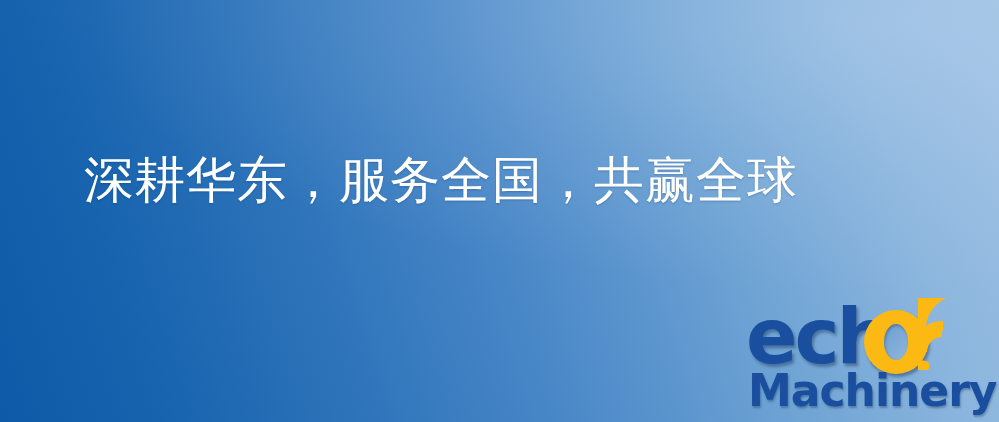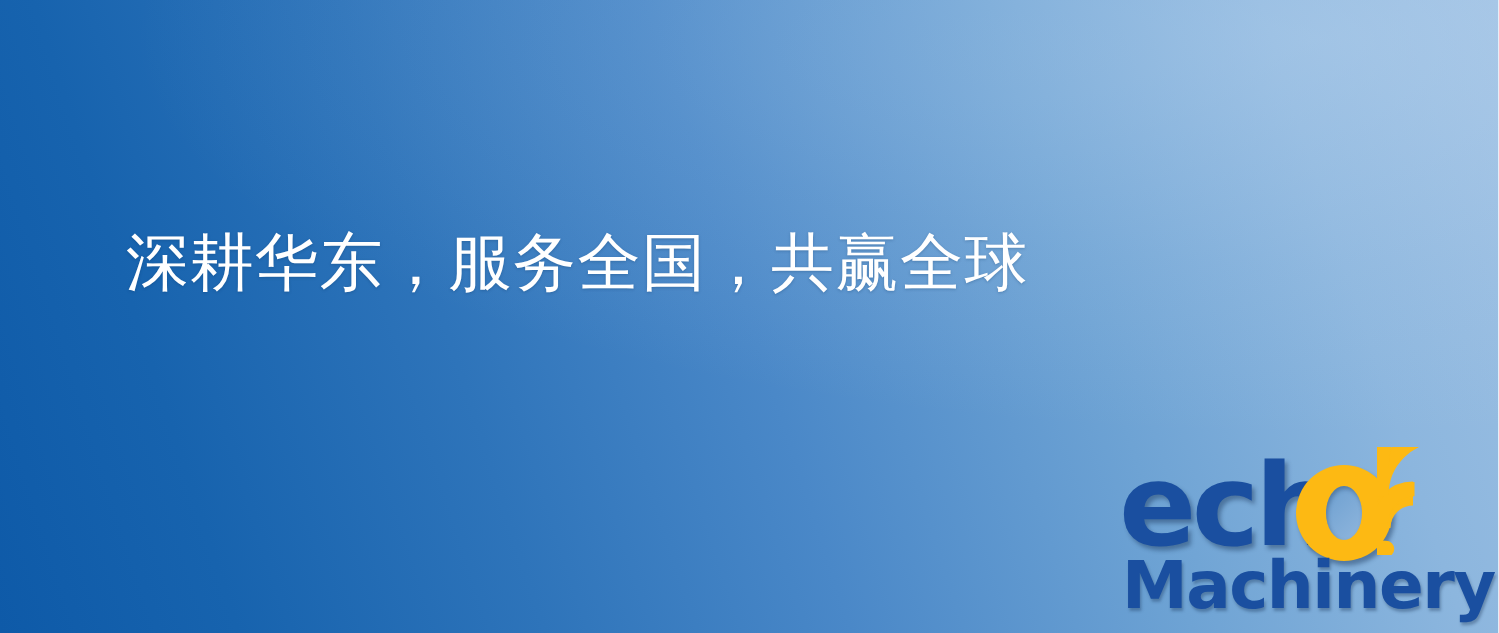--- a/index.html
+++ b/index.html
@@ -27,21 +27,21 @@
     inset: 0;
     background: radial-gradient(ellipse 120% 95% at 88% 6%, rgba(190,215,240,0.38) 0%, rgba(190,215,240,0.12) 38%, rgba(0,0,0,0) 66%);
     pointer-events: none;
   }
 
   .headline {
     position: absolute;
     left: 84px;
     top: 155px;
     font-family: "Liberation Serif", "DejaVu Serif", serif;
-    font-size: 42px;
+    font-size: 50px;
     line-height: 1.0;
     color: #ffffff;
     letter-spacing: 1px;
     white-space: nowrap;
     text-shadow: 0 1px 2px rgba(10,50,95,0.28);
   }
 
   .subtitle {
     position: absolute;
     left: 86px;

